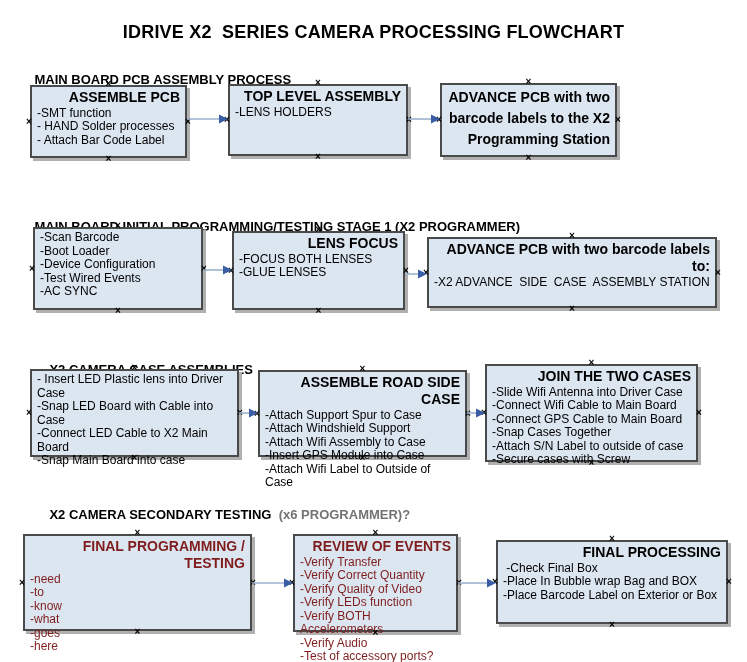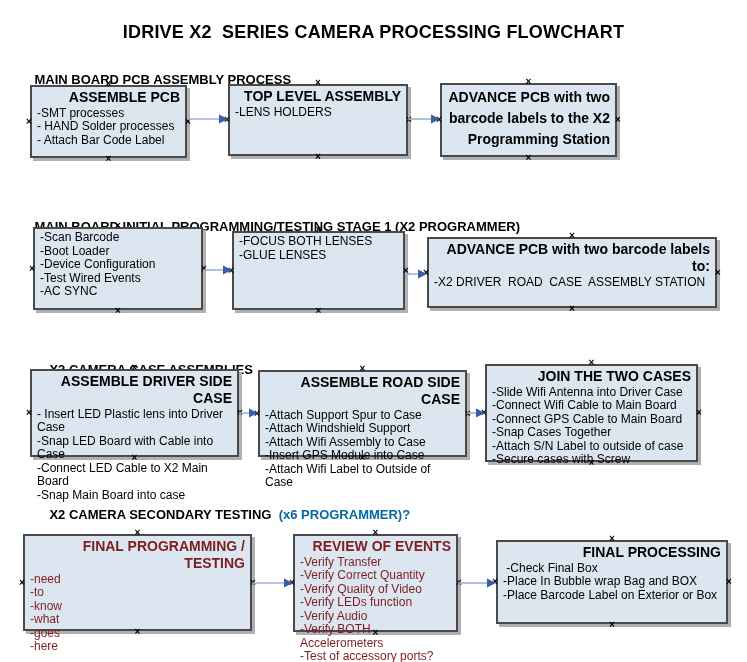--- a/index.html
+++ b/index.html
@@ -7,21 +7,21 @@
     position:relative;width:747px;height:662px;background:#ffffff;overflow:hidden;
     font-family:"Liberation Sans","DejaVu Sans",sans-serif;color:#000;
   }
   .doc-title{
     position:absolute;top:22px;left:0;width:747px;text-align:center;
     font-size:18px;font-weight:bold;white-space:pre-wrap;letter-spacing:0.2px;
   }
   .section-heading{
     position:absolute;font-size:13px;font-weight:bold;white-space:pre-wrap;
   }
-  .section-heading .red-part{color:#0369a1;}
+  .section-heading .red-part{color:#737373;}
   .h1{left:20px;top:57px;}
   .h2{left:20px;top:204px;}
   .h3{left:35px;top:347px;}
   .h4{left:35px;top:492px;}
 
   .box{
     position:absolute;background:#dce6f1;border:2px solid #4a4a4a;
     box-shadow:3px 3px 0 #b0b0b0;box-sizing:border-box;
     padding:2px 5px;overflow:visible;
   }
@@ -71,21 +71,21 @@
   </div>
   <div class="section-heading h3">
     <span>X2 CAMERA CASE ASSEMBLIES</span>
   </div>
   <div class="section-heading h4">
     <span>X2 CAMERA SECONDARY TESTING  </span><span class="red-part">(x6 PROGRAMMER)?</span>
   </div>
 
   <div class="box b11">
     <div class="box-title">ASSEMBLE PCB</div>
-    <div class="box-item">-SMT processes</div>
+    <div class="box-item">-SMT function</div>
     <div class="box-item">- HAND Solder processes</div>
     <div class="box-item">- Attach Bar Code Label</div>
   <span class="handle ht">×</span>
       <span class="handle hb">×</span>
       <span class="handle hl">×</span>
       <span class="handle hr">×</span>
     </div>
   <div class="box b12">
     <div class="box-title">TOP LEVEL ASSEMBLY</div>
     <div class="box-item">-LENS HOLDERS</div>
@@ -107,38 +107,38 @@
     <div class="box-item">-Boot Loader</div>
     <div class="box-item">-Device Configuration</div>
     <div class="box-item">-Test Wired Events</div>
     <div class="box-item">-AC SYNC</div>
   <span class="handle ht">×</span>
       <span class="handle hb">×</span>
       <span class="handle hl">×</span>
       <span class="handle hr">×</span>
     </div>
   <div class="box b22">
+    <div class="box-title">LENS FOCUS</div>
     <div class="box-item">-FOCUS BOTH LENSES</div>
     <div class="box-item">-GLUE LENSES</div>
   <span class="handle ht">×</span>
       <span class="handle hb">×</span>
       <span class="handle hl">×</span>
       <span class="handle hr">×</span>
     </div>
   <div class="box b23">
     <div class="box-title">ADVANCE PCB with two barcode labels to:</div>
-    <div class="box-item">-X2 DRIVER  ROAD  CASE  ASSEMBLY STATION</div>
+    <div class="box-item">-X2 ADVANCE  SIDE  CASE  ASSEMBLY STATION</div>
   <span class="handle ht">×</span>
       <span class="handle hb">×</span>
       <span class="handle hl">×</span>
       <span class="handle hr">×</span>
     </div>
 
   <div class="box b31">
-    <div class="box-title">ASSEMBLE DRIVER SIDE CASE</div>
     <div class="box-item">- Insert LED Plastic lens into Driver Case</div>
     <div class="box-item">-Snap LED Board with Cable into Case</div>
     <div class="box-item">-Connect LED Cable to X2 Main Board</div>
     <div class="box-item">-Snap Main Board into case</div>
   <span class="handle ht">×</span>
       <span class="handle hb">×</span>
       <span class="handle hl">×</span>
       <span class="handle hr">×</span>
     </div>
   <div class="box b32">
@@ -179,22 +179,22 @@
       <span class="handle hb">×</span>
       <span class="handle hl">×</span>
       <span class="handle hr">×</span>
     </div>
   <div class="box b42 red-text">
     <div class="box-title">REVIEW OF EVENTS</div>
     <div class="box-item">-Verify Transfer</div>
     <div class="box-item">-Verify Correct Quantity</div>
     <div class="box-item">-Verify Quality of Video</div>
     <div class="box-item">-Verify LEDs function</div>
+    <div class="box-item">-Verify BOTH Accelerometers</div>
     <div class="box-item">-Verify Audio</div>
-    <div class="box-item">-Verify BOTH Accelerometers</div>
     <div class="box-item">-Test of accessory ports?</div>
   <span class="handle ht">×</span>
       <span class="handle hb">×</span>
       <span class="handle hl">×</span>
       <span class="handle hr">×</span>
     </div>
   <div class="box b43">
     <div class="box-title">FINAL PROCESSING</div>
     <div class="box-item"> -Check Final Box</div>
     <div class="box-item">-Place In Bubble wrap Bag and BOX</div>

